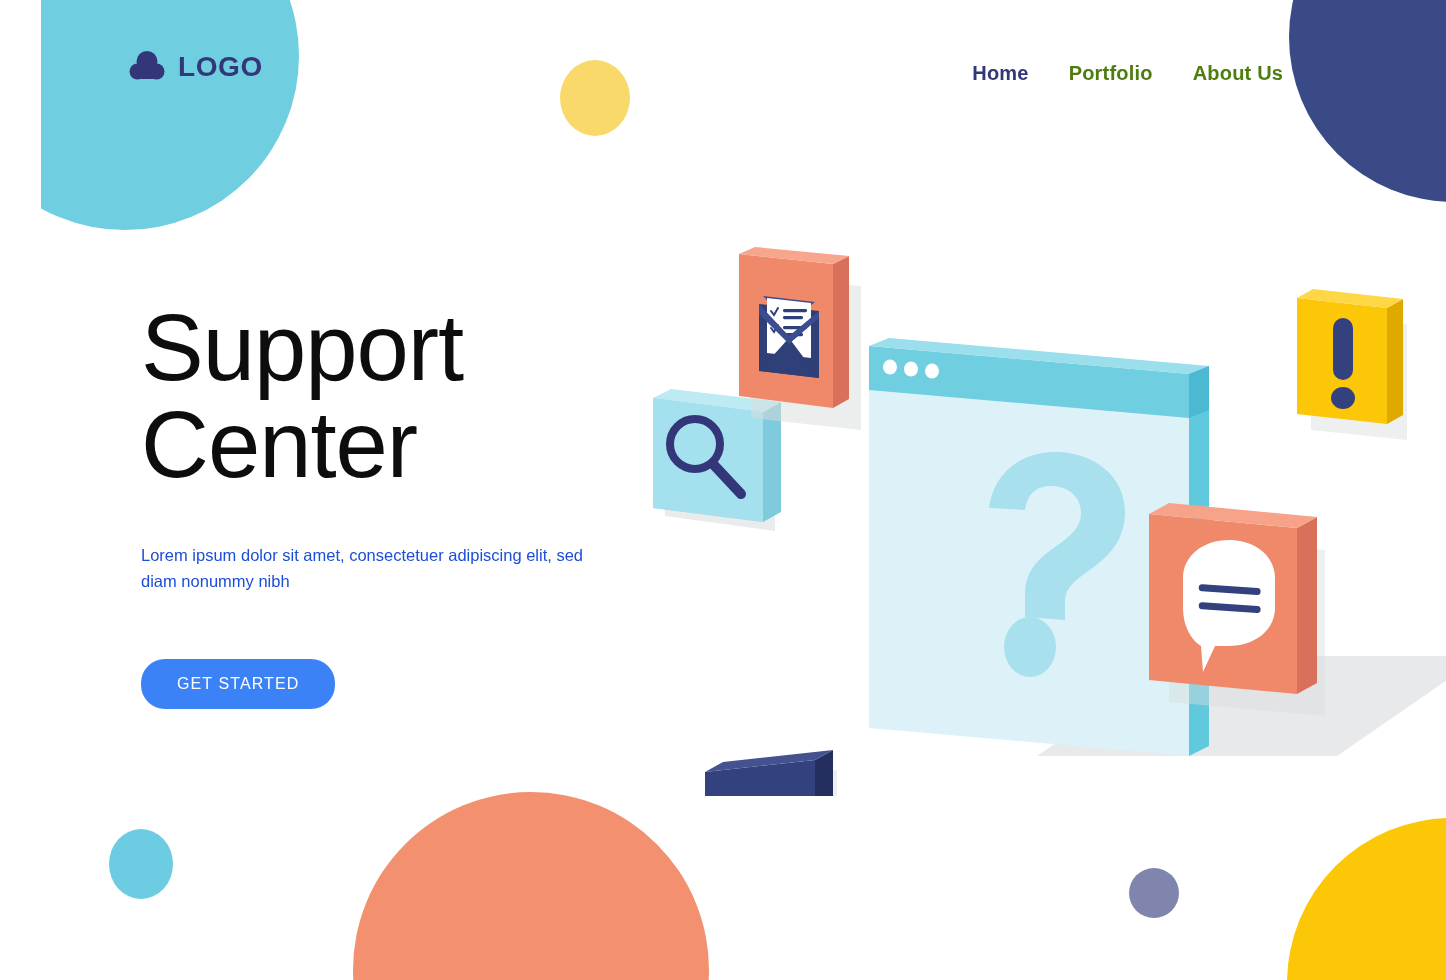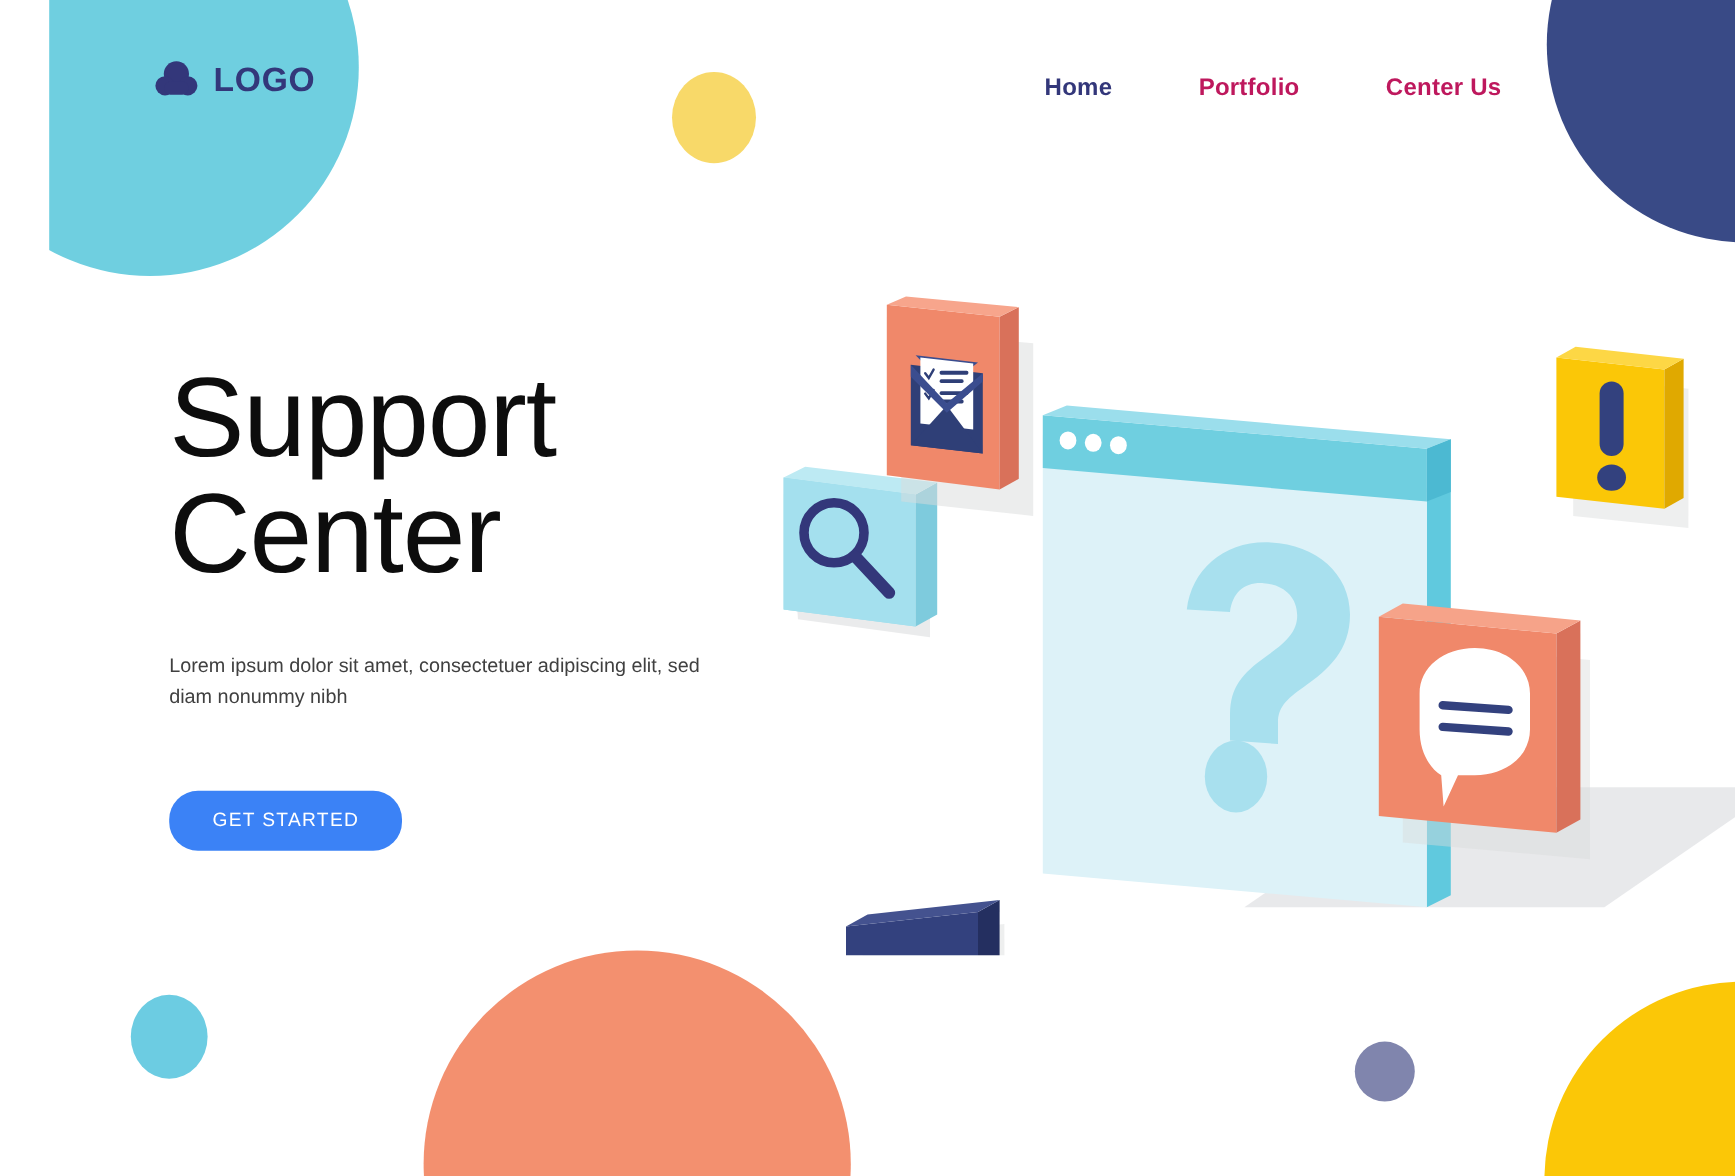--- a/index.html
+++ b/index.html
@@ -37,38 +37,38 @@
     display:flex; align-items:center; gap:13px;
   }
   #brand-mark { width:36px; height:34px; display:block; }
   #brand-name {
     font-size:28px; font-weight:bold; color:#33377a;
     letter-spacing:0.6px; line-height:1;
   }
 
   #nav {
     position:absolute; right:88px; top:62px;
-    display:flex; align-items:flex-end; gap:72px;
+    display:flex; align-items:flex-end; gap:40px;
   }
   .nav-link {
-    font-size:20px; font-weight:bold; color:#be185d;
+    font-size:20px; font-weight:bold; color:#4d7c0f;
     letter-spacing:0.2px; white-space:nowrap; cursor:pointer;
     text-decoration:none;
   }
   .nav-link.active { color:#33377a; }
 
   
   #hero-copy { position:absolute; left:100px; top:300px; width:520px; z-index:20; }
   #hero-title {
     font-size:94px; line-height:1.03; font-weight:300; color:#0d0d0d;
     letter-spacing:-1px; white-space:pre-line;
   }
   #hero-sub {
     margin-top:48px; font-size:16.5px; line-height:1.62;
-    color:#404040; width:445px; font-weight:400;
+    color:#1d4ed8; width:445px; font-weight:400;
   }
   #cta-button {
     margin-top:64px; display:inline-block;
     background:#3b82f6; color:#ffffff;
     font-size:16px; letter-spacing:1.1px;
     padding:16px 36px; border:none; border-radius:24px;
     cursor:pointer; font-family:"Liberation Sans", sans-serif;
   }
 
   
@@ -100,21 +100,21 @@
           <circle cx="27.5" cy="21.5" r="8"></circle>
           <rect x="8" y="18" width="20" height="11" rx="5"></rect>
         </g>
       </svg>
       <span id="brand-name">LOGO</span>
     </div>
 
     <nav id="nav">
       <a class="nav-link active" href="#">Home</a>
       <a class="nav-link" href="#">Portfolio</a>
-      <a class="nav-link" href="#">Center Us</a>
+      <a class="nav-link" href="#">About Us</a>
       <a class="nav-link" href="#">Contact</a>
     </nav>
   </div>
 
   <div class="blob" id="blob-navy-topright" style="z-index:31;"></div>
 
   <div id="hero-copy">
     <h1 id="hero-title">Support
 Center</h1>
     <p id="hero-sub">Lorem ipsum dolor sit amet, consectetuer adipiscing elit, sed diam nonummy nibh</p>

